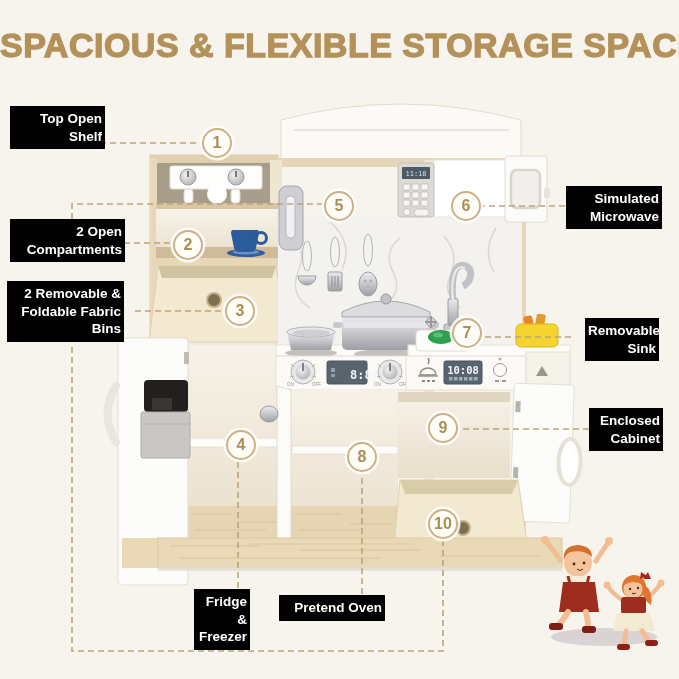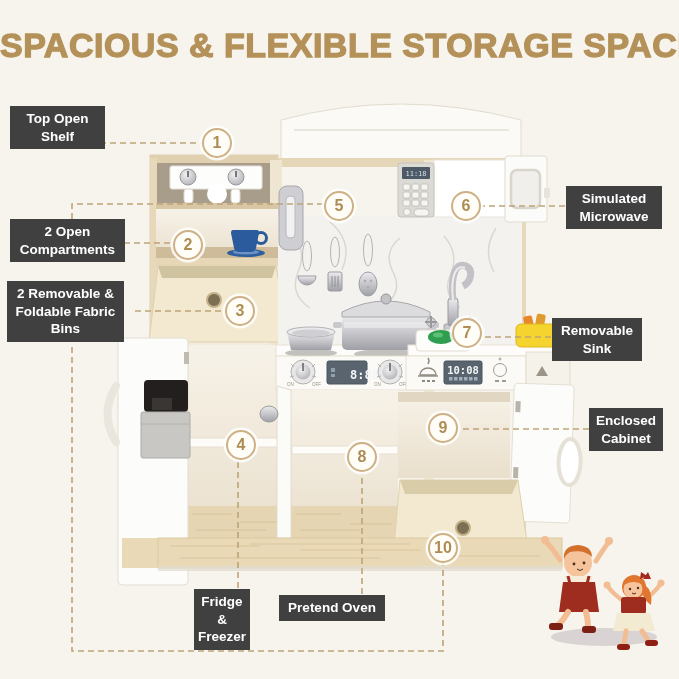--- a/index.html
+++ b/index.html
@@ -2,22 +2,22 @@
 <html><head>
 <meta charset="utf-8">
 <style>
   html,body{margin:0;padding:0;}
   body{width:679px;height:679px;overflow:hidden;background:#f7f4ed;
        font-family:"Liberation Sans", sans-serif;position:relative;}
   .stage{position:absolute;inset:0;width:679px;height:679px;}
   .title{position:absolute;left:0;top:26px;width:679px;text-align:center;
          font-size:34px;font-weight:bold;color:#b49159;letter-spacing:.5px;
          -webkit-text-stroke:1.3px #b49159;white-space:nowrap;}
-  .lbl{position:absolute;background:#404040;color:#ffffff;font-weight:bold;
-       font-size:13.5px;line-height:1.3;text-align:center;padding:4px 3px;
+  .lbl{position:absolute;background:#000000;color:#ffffff;font-weight:bold;
+       font-size:13.5px;line-height:1.3;text-align:right;padding:4px 3px;
        box-sizing:border-box;}
   .callout{position:absolute;width:30px;height:30px;border-radius:50%;
            background:#fffdf7;border:2px solid #cdb083;box-sizing:border-box;
            color:#ae8d55;font-weight:bold;font-size:16px;display:flex;
            align-items:center;justify-content:center;
            box-shadow:0 0 0 2.5px rgba(255,255,255,.85);}
   svg{position:absolute;left:0;top:0;}
   .scene{z-index:1;}
   .overlay{z-index:2;}
   .lbl,.callout{z-index:3;}
@@ -355,29 +355,29 @@
     <path d="M589,429 H459"></path>
   </g>
 </svg>
 
 <div class="title">SPACIOUS &amp; FLEXIBLE STORAGE SPACE</div>
 
 <div class="lbl" style="left:10px;top:106px;width:95px;">Top Open Shelf</div>
 <div class="lbl" style="left:10px;top:219px;width:115px;">2 Open Compartments</div>
 <div class="lbl" style="left:7px;top:281px;width:117px;">2 Removable &amp; Foldable Fabric Bins</div>
 <div class="lbl" style="left:566px;top:186px;width:96px;">Simulated Microwave</div>
-<div class="lbl" style="left:552px;top:318px;width:90px;">Removable Sink</div>
+<div class="lbl" style="left:585px;top:318px;width:74px;">Removable Sink</div>
 <div class="lbl" style="left:589px;top:408px;width:74px;">Enclosed Cabinet</div>
 <div class="lbl" style="left:194px;top:589px;width:56px;">Fridge &amp; Freezer</div>
 <div class="lbl" style="left:279px;top:595px;width:106px;">Pretend Oven</div>
 
 <div class="callout" style="left:202px;top:128px;">1</div>
 <div class="callout" style="left:173px;top:230px;">2</div>
 <div class="callout" style="left:225px;top:296px;">3</div>
 <div class="callout" style="left:226px;top:430px;">4</div>
 <div class="callout" style="left:324px;top:191px;">5</div>
 <div class="callout" style="left:451px;top:191px;">6</div>
 <div class="callout" style="left:452px;top:318px;">7</div>
 <div class="callout" style="left:347px;top:442px;">8</div>
 <div class="callout" style="left:428px;top:413px;">9</div>
-<div class="callout" style="left:428px;top:509px;margin-top:24px;">10</div>
+<div class="callout" style="left:428px;top:509px;">10</div>
 
 </div>
 
 </body></html>

